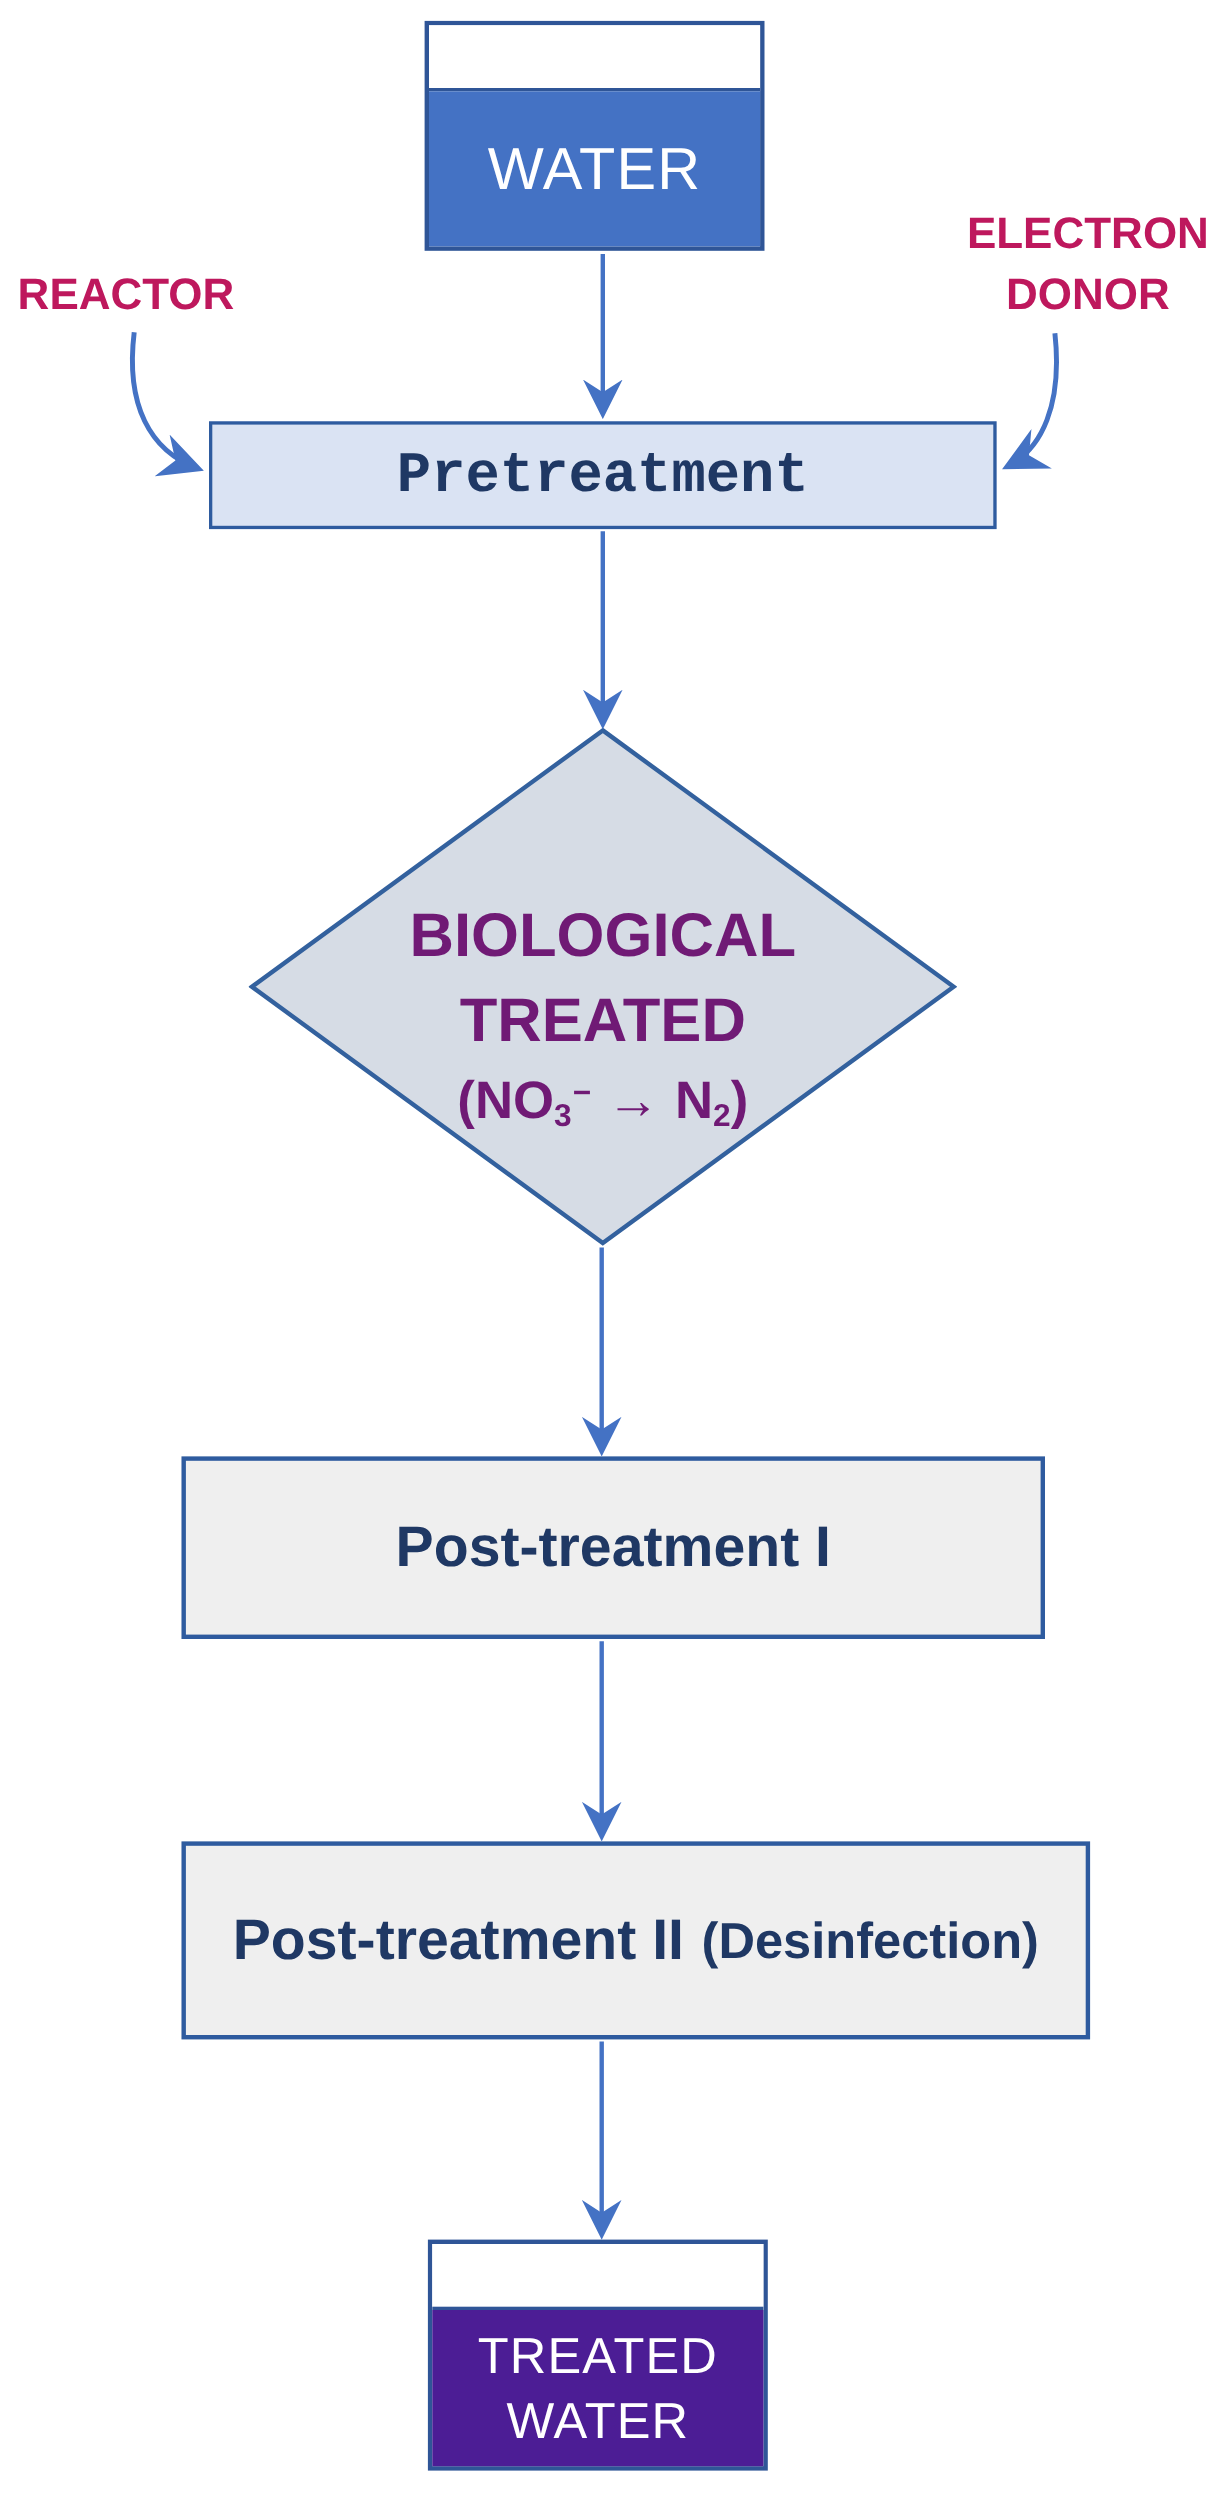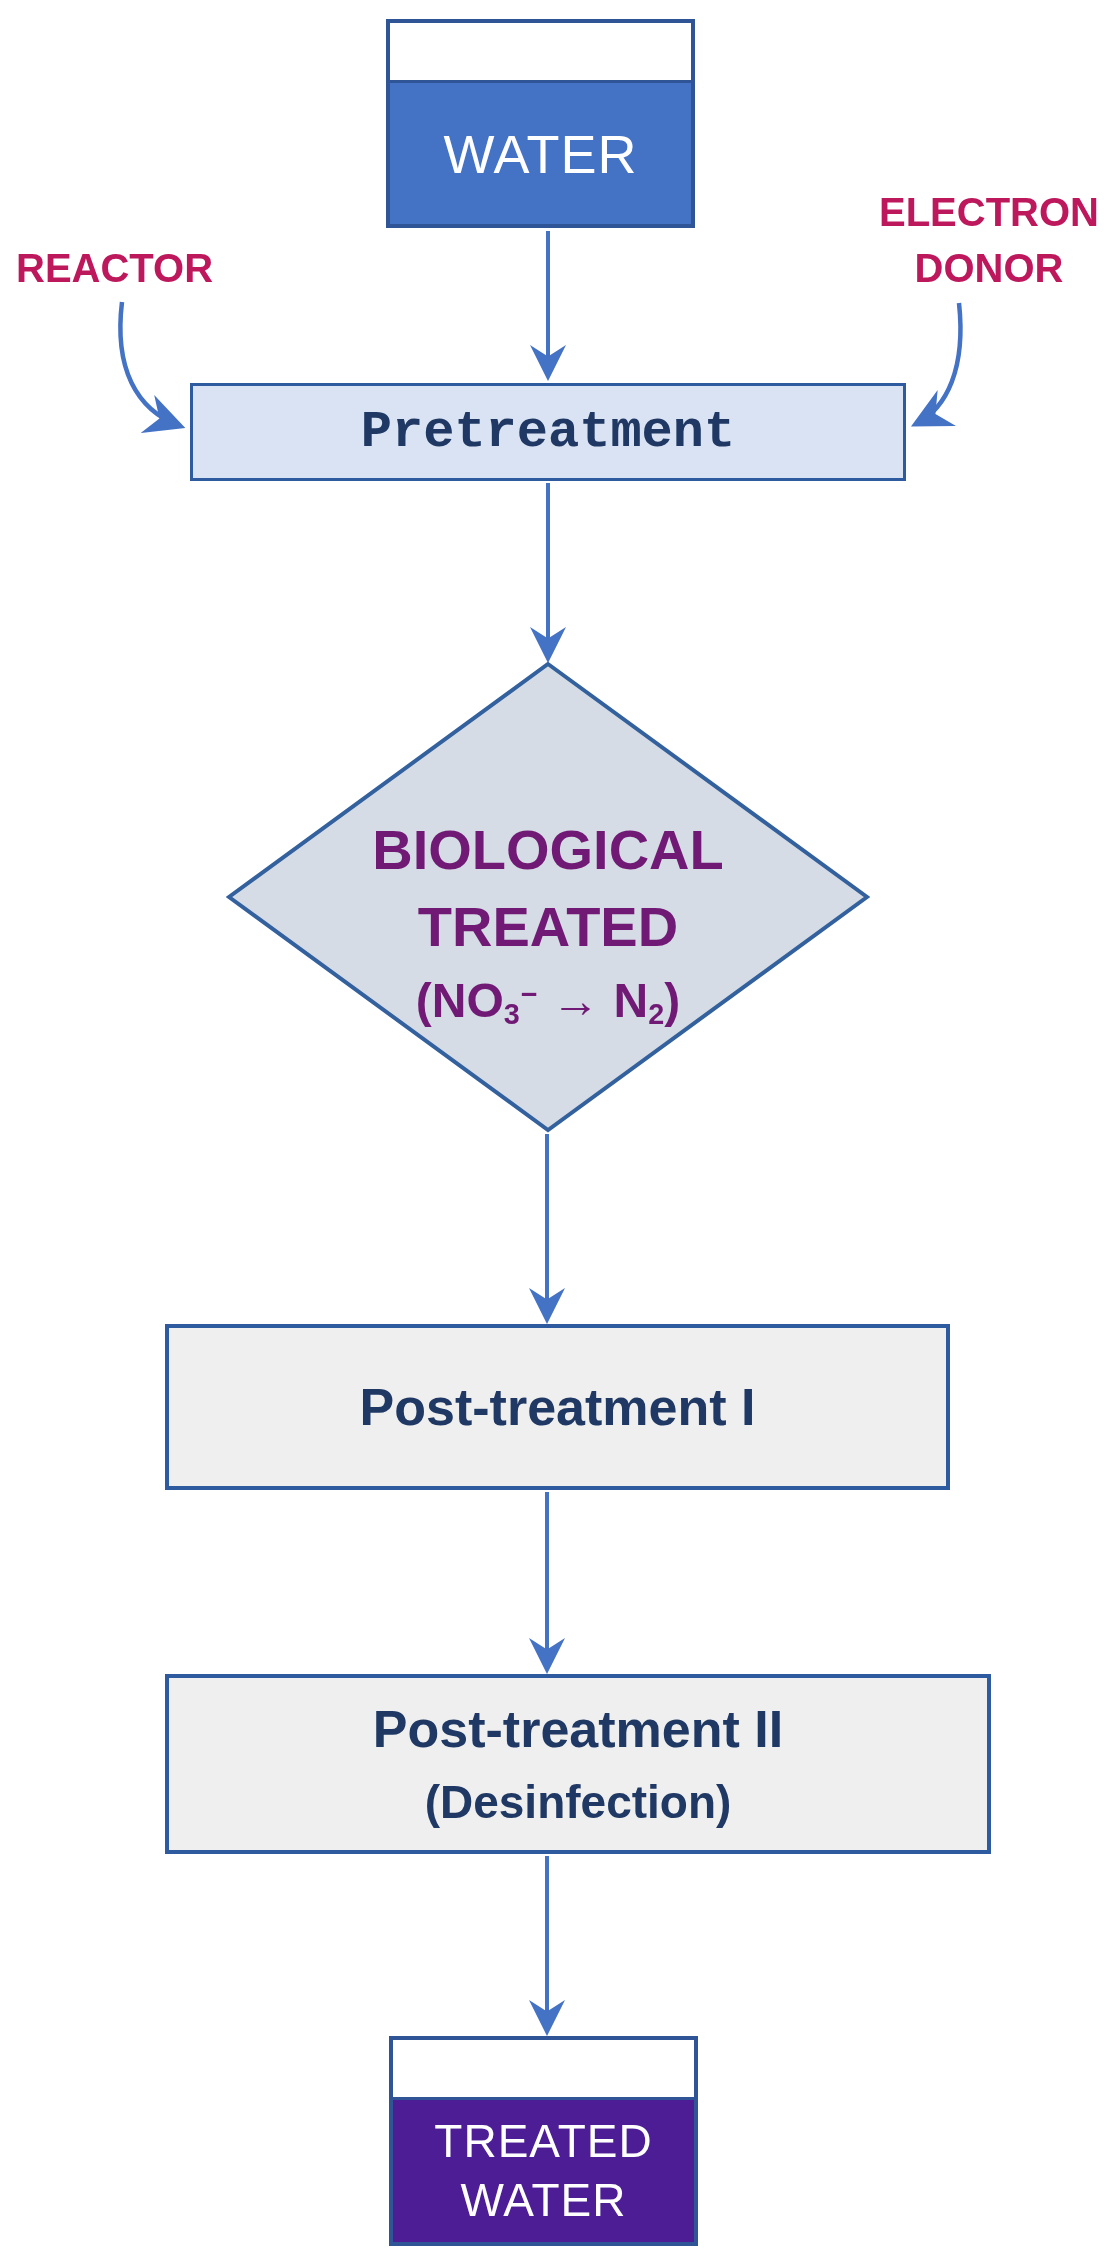--- a/index.html
+++ b/index.html
@@ -31,21 +31,21 @@
   .diamond-wrap{position:absolute;left:226px;top:661px;width:644px;height:472px;}
   .diamond-wrap svg{position:absolute;left:0;top:0;}
   .diamond-text{position:absolute;left:0;top:0;width:100%;height:100%;display:flex;flex-direction:column;align-items:center;justify-content:center;transform:translateY(24px);color:#701a75;font-weight:600;}
   .diamond-title{font-size:56px;line-height:1.38;}
   .diamond-formula{font-size:48px;margin-top:8px;white-space:nowrap;}
   .diamond-formula sub{font-size:0.6em;vertical-align:-0.25em;}
   .diamond-formula sup{font-size:0.6em;vertical-align:0.45em;margin-left:1px;}
   .diamond-formula .rxn-arrow{margin:0 14px;}
 
   
-  .post-box{flex-direction:column;background:#efefef;border:4px solid #2e5b9f;color:#1f3864;font-weight:600;}
+  .post-box{flex-direction:row;background:#efefef;border:4px solid #2e5b9f;color:#1f3864;font-weight:600;}
   .post1-box{left:165px;top:1324px;width:785px;height:166px;gap:14px;}
   .post2-box{left:165px;top:1674px;width:826px;height:180px;gap:16px;}
   .post-title{font-size:52px;}
   .post-subtitle{font-size:46px;}
 
   
   .arrows{position:absolute;left:0;top:0;pointer-events:none;}
 </style>
 </head>
 <body>

